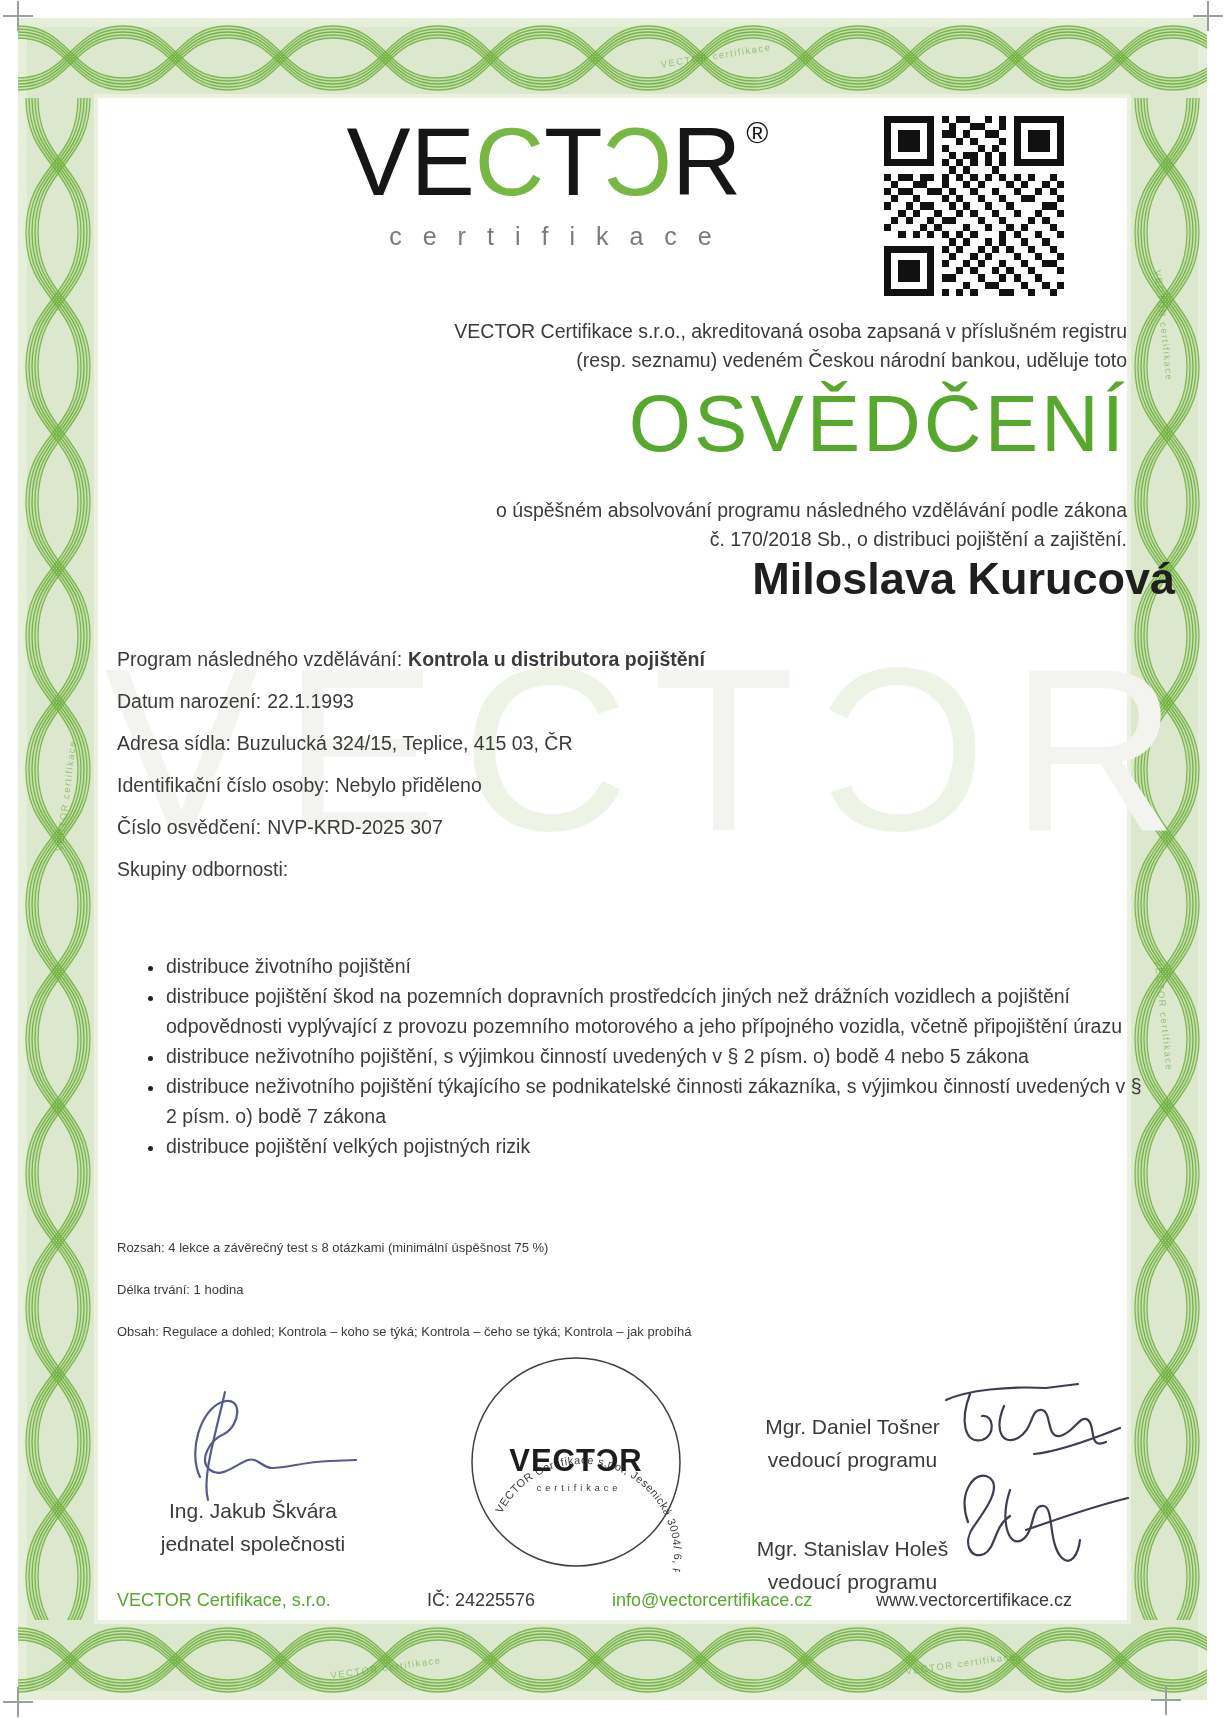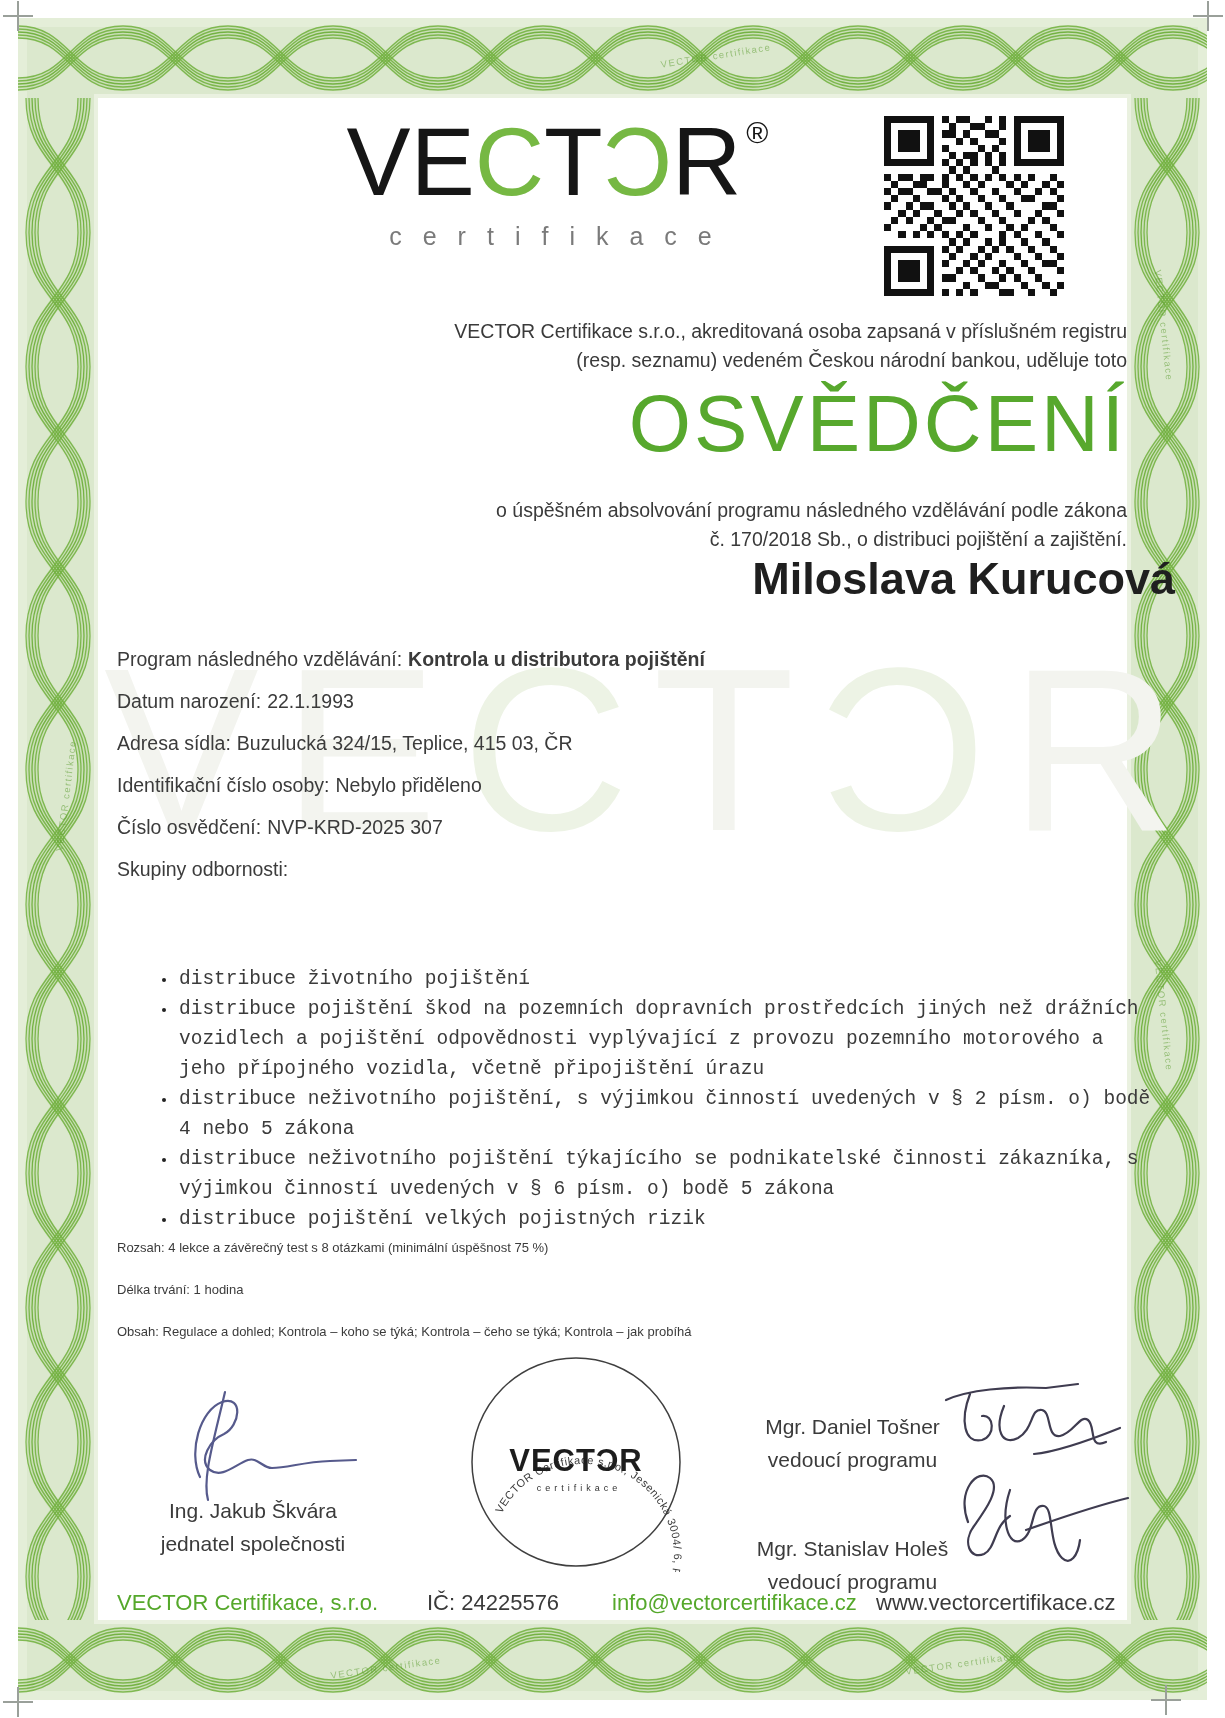--- a/index.html
+++ b/index.html
@@ -49,21 +49,21 @@
   .org1{top:320px;} .org2{top:349px;}
   .cert-title{top:384px;font-size:80px;font-weight:300;letter-spacing:3px;color:#57a82d;line-height:1;}
   .sub1{top:499px;} .sub2{top:528px;}
   .recipient{top:556px;font-size:45px;font-weight:700;color:#1f1f1f;line-height:1;padding-left:48px;}
 
   .details{position:absolute;left:117px;top:648px;width:990px;}
   .detail-row{height:42px;font-size:19.5px;}
   .detail-row .dvalue{margin-left:6px;}
   .detail-row.first .dvalue{font-weight:700;}
 
-  .bullets{position:absolute;left:137px;top:948px;width:978px;margin:16px;padding:0 0 0 24px;font-family:Liberation Mono, monospace;}
+  .bullets{position:absolute;left:137px;top:948px;width:978px;margin:3px;padding:0 0 0 24px;}
   .bullets li{font-size:19.5px;line-height:30px;margin:0;padding-left:2px;}
   .bullets li::marker{color:#222;font-size:15px;}
 
   .summary{position:absolute;left:117px;top:1240px;width:990px;}
   .summary-row{height:42px;font-size:13px;}
 
   
   .sig{position:absolute;}
   .sig svg{display:block;width:100%;height:100%;}
   .sig-left{left:170px;top:1382px;width:200px;height:128px;}
@@ -72,21 +72,21 @@
 
   .name-block{position:absolute;text-align:center;font-size:21px;color:#3b3b3b;line-height:33px;}
   .nb-left{left:128px;top:1494px;width:250px;}
   .nb-right1{left:735px;top:1410px;width:235px;}
   .nb-right2{left:735px;top:1500px;width:235px;margin-top:32px;}
 
   .stamp{position:absolute;left:466px;top:1352px;width:220px;height:220px;}
   .stamp svg{display:block;width:100%;height:100%;}
 
   
-  .footer-item{position:absolute;top:1590px;font-size:22px;white-space:nowrap;}
+  .footer-item{position:absolute;top:1590px;font-size:18px;white-space:nowrap;}
   .f-company{left:117px;color:#55a82b;}
   .f-ic{left:427px;color:#3a3a3a;}
   .f-email{left:612px;color:#55a82b;}
   .f-web{left:876px;color:#3a3a3a;}
 </style>
 </head>
 <body>
 
 <svg width="0" height="0" style="position:absolute">
   <defs>
@@ -188,21 +188,21 @@
       <div class="detail-row"><span class="dlabel">Adresa sídla:</span><span class="dvalue">Buzulucká 324/15, Teplice, 415 03, ČR</span></div>
       <div class="detail-row"><span class="dlabel">Identifikační číslo osoby:</span><span class="dvalue">Nebylo přiděleno</span></div>
       <div class="detail-row"><span class="dlabel">Číslo osvědčení:</span><span class="dvalue">NVP-KRD-2025 307</span></div>
       <div class="detail-row"><span class="dlabel">Skupiny odbornosti:</span></div>
     </div>
 
     <ul class="bullets">
       <li>distribuce životního pojištění</li>
       <li>distribuce pojištění škod na pozemních dopravních prostředcích jiných než drážních vozidlech a pojištění odpovědnosti vyplývající z provozu pozemního motorového a jeho přípojného vozidla, včetně připojištění úrazu</li>
       <li>distribuce neživotního pojištění, s výjimkou činností uvedených v § 2 písm. o) bodě 4 nebo 5 zákona</li>
-      <li>distribuce neživotního pojištění týkajícího se podnikatelské činnosti zákazníka, s výjimkou činností uvedených v § 6 písm. o) bodě 5 zákona</li>
+      <li>distribuce neživotního pojištění týkajícího se podnikatelské činnosti zákazníka, s výjimkou činností uvedených v § 2 písm. o) bodě 7 zákona</li>
       <li>distribuce pojištění velkých pojistných rizik</li>
     </ul>
 
     <div class="summary">
       <div class="summary-row">Rozsah: 4 lekce a závěrečný test s 8 otázkami (minimální úspěšnost 75 %)</div>
       <div class="summary-row">Délka trvání: 1 hodina</div>
       <div class="summary-row">Obsah: Regulace a dohled; Kontrola – koho se týká; Kontrola – čeho se týká; Kontrola – jak probíhá</div>
     </div>
 
     <div class="sig sig-left">

